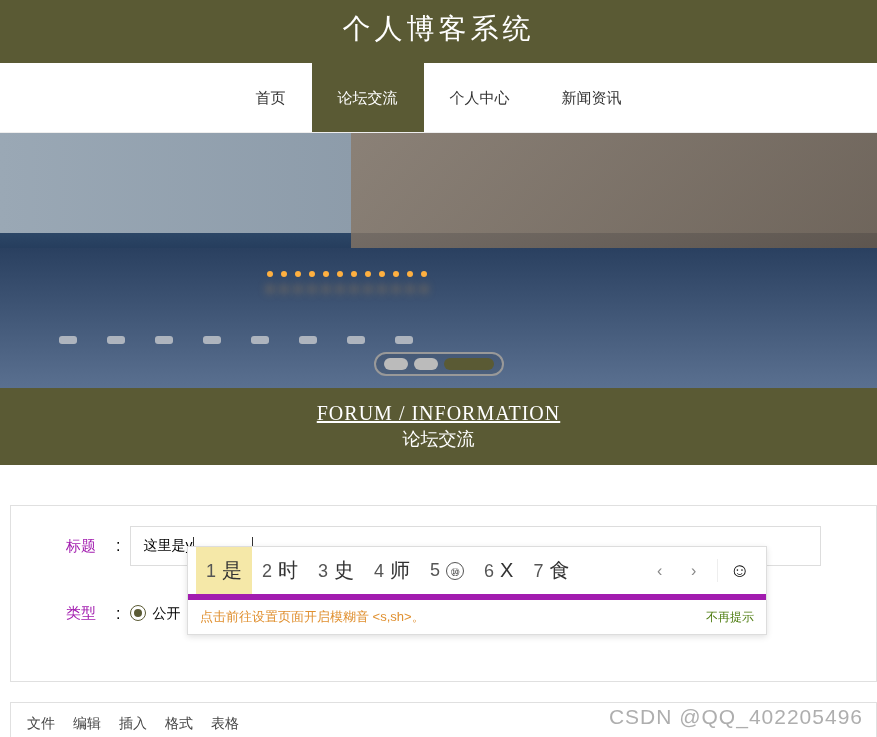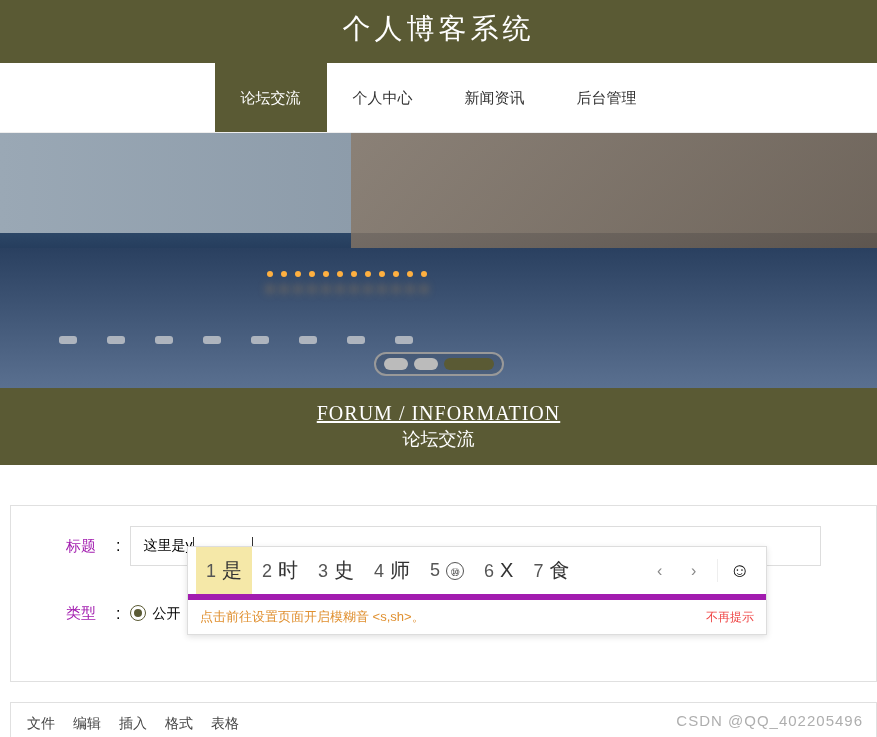--- a/index.html
+++ b/index.html
@@ -109,51 +109,51 @@
     .ime-candidates { display: flex; align-items: center; padding: 0 8px; }
     .ime-cand { padding: 10px 10px; display: flex; align-items: baseline; gap: 6px; cursor: pointer; }
     .ime-cand.active { background: #f5e8a8; }
     .ime-num { font-size: 18px; color: #555; }
     .ime-char { font-size: 20px; color: #333; }
     .ime-nav { margin-left: auto; display: flex; align-items: center; gap: 12px; padding: 0 8px; }
     .ime-nav-btn { width: 22px; height: 22px; color: #888; display: flex; align-items: center; justify-content: center; cursor: pointer; font-size: 16px; }
     .ime-emoji { font-size: 20px; cursor: pointer; border-left: 1px solid #eee; padding-left: 12px; }
     .ime-hint { border-top: 6px solid #a21caf; padding: 8px 12px; display: flex; font-size: 13px; align-items: center; }
     .ime-hint-text { color: #e09030; }
-    .ime-hint-dismiss { margin-left: auto; color: #ef4444; cursor: pointer; font-size: 12px; }
+    .ime-hint-dismiss { margin-left: auto; color: #4d7c0f; cursor: pointer; font-size: 12px; }
     
     .editor-wrapper { border: 1px solid #e0e0e0; margin-left: 10px; }
     .editor-menubar { display: flex; gap: 18px; padding: 12px 16px; border-bottom: 1px solid #e8e8e8; font-size: 14px; color: #444; }
     .editor-menubar span { cursor: pointer; }
     
     .watermark {
       position: fixed;
       bottom: 8px;
       right: 14px;
       color: rgba(140,140,140,0.7);
-      font-size: 15px;
+      font-size: 21px;
       font-family: Arial;
       letter-spacing: 1px;
     }
     
     .circled { display: inline-block; width: 18px; height: 18px; border: 1.5px solid #555; border-radius: 50%; font-size: 11px; line-height: 18px; text-align: center; }
     .cursor-line { display: inline-block; width: 1px; height: 18px; background: #333; vertical-align: middle; margin-left: 50px; }
   </style>
 </head>
 <body>
 
 <div class="header">
   <span>个人博客系统</span>
 </div>
 
 <div class="nav">
+  <div class="nav-item">首页</div>
   <div class="nav-item active">论坛交流</div>
   <div class="nav-item">个人中心</div>
   <div class="nav-item">新闻资讯</div>
-  <div class="nav-item">后台管理</div>
 </div>
 
 <div class="hero">
   <div class="hero-sky"></div>
   <div class="hero-buildings"></div>
   <div class="hero-water"></div>
   <div class="hero-lights">
     <span class="hero-light"></span><span class="hero-light"></span><span class="hero-light"></span><span class="hero-light"></span><span class="hero-light"></span><span class="hero-light"></span><span class="hero-light"></span><span class="hero-light"></span><span class="hero-light"></span><span class="hero-light"></span><span class="hero-light"></span><span class="hero-light"></span>
   </div>
   <div class="hero-boats">

